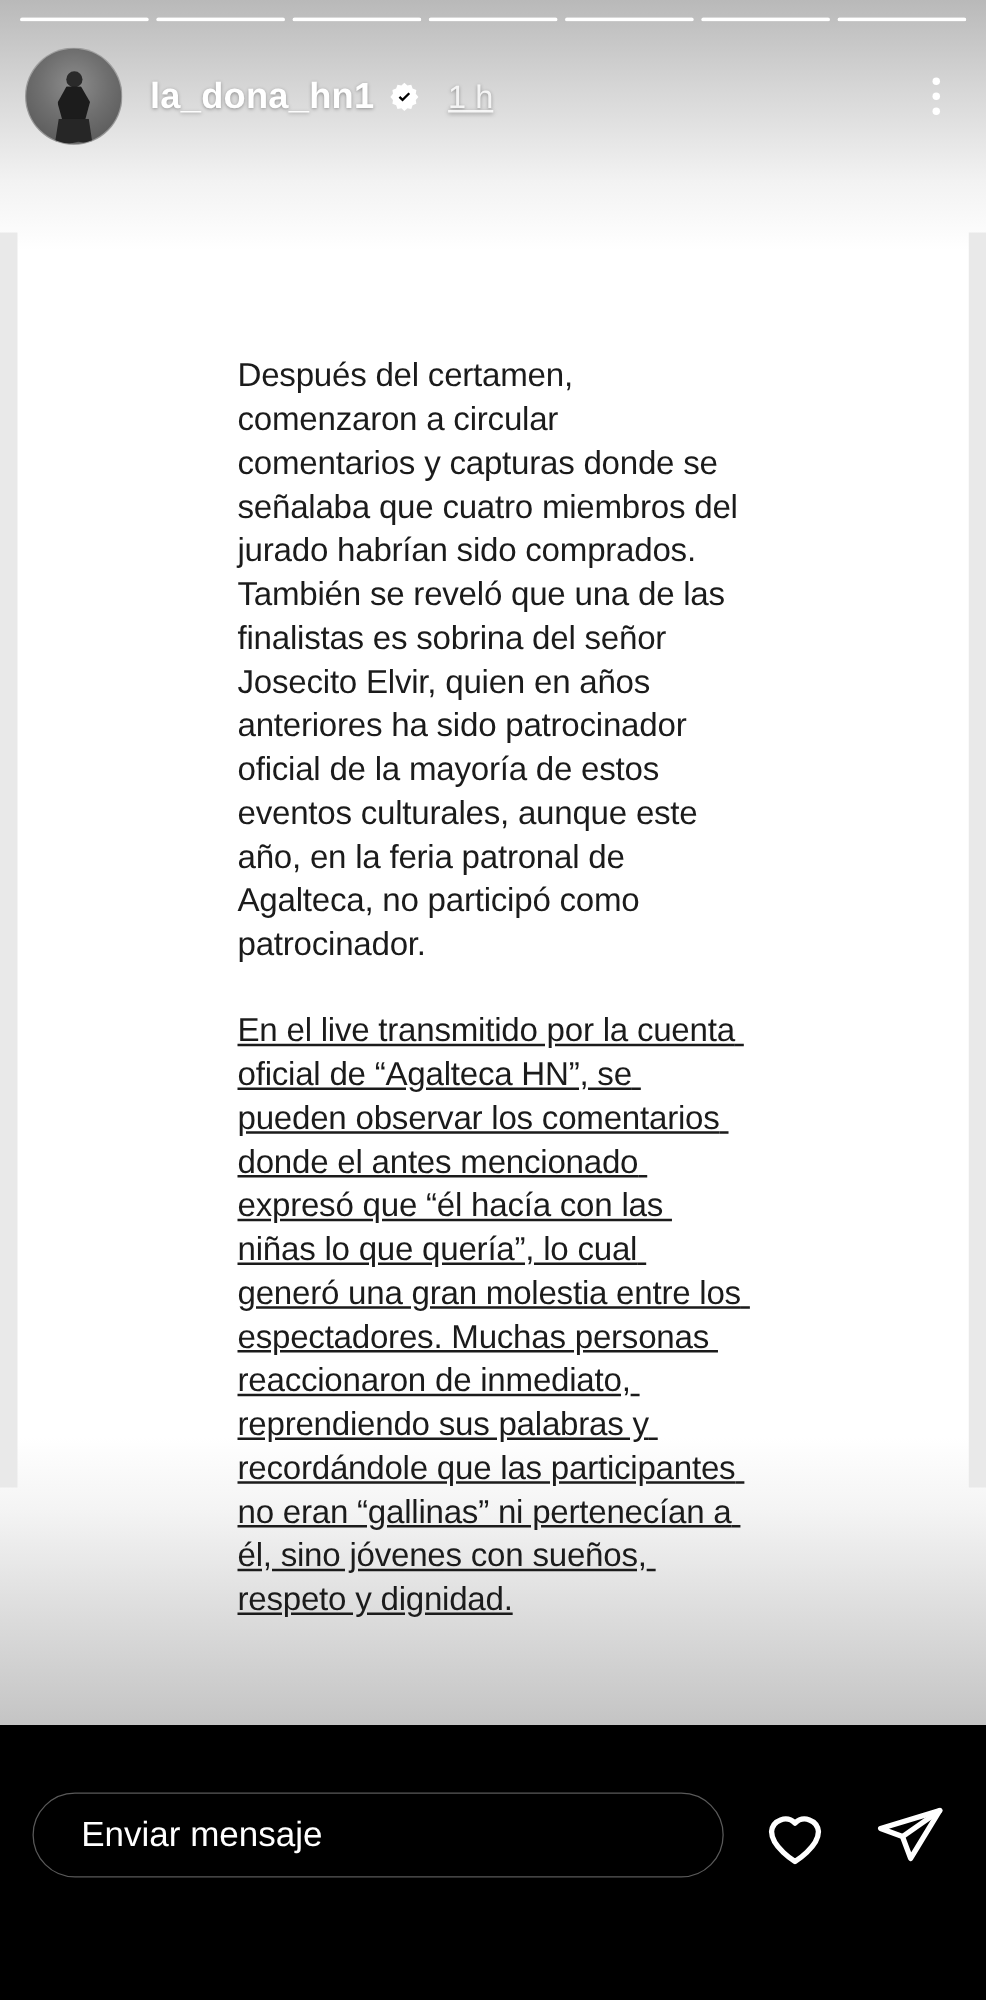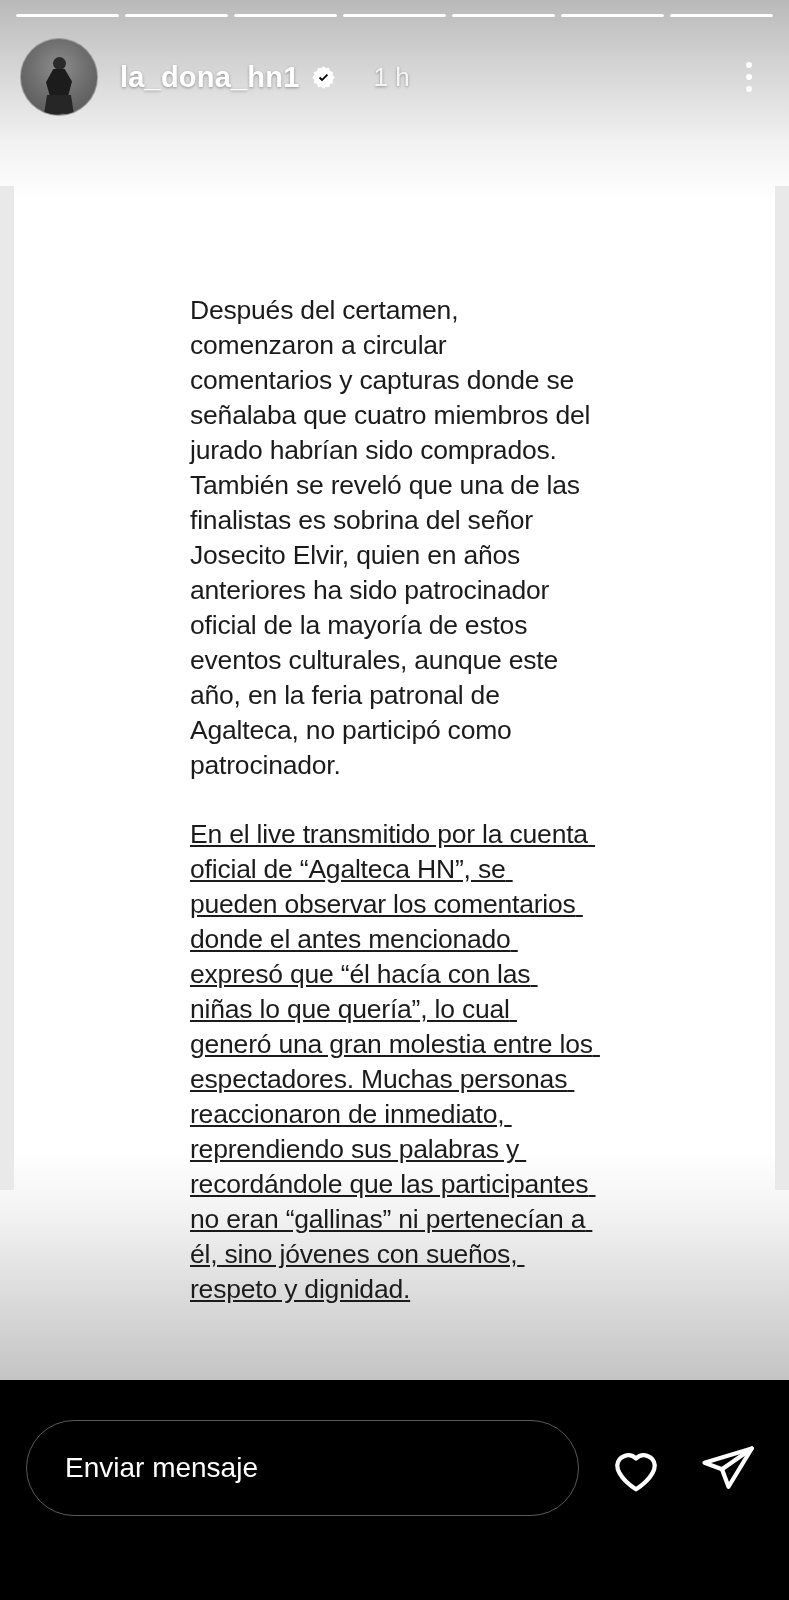--- a/index.html
+++ b/index.html
@@ -134,22 +134,23 @@
     letter-spacing: 0.2px;
     text-shadow: 0 1px 3px rgba(0,0,0,0.35);
   }
   .verified-badge {
     width: 25px; height: 25px;
     flex: 0 0 auto;
   }
   .timestamp {
     color: rgba(255,255,255,0.86);
     font-size: 26px;
-    margin-left: 25px;
+    margin-left: 10px;
     text-shadow: 0 1px 3px rgba(0,0,0,0.35);
+    text-decoration: underline;
   }
   .header-spacer { flex: 1 1 auto; }
   .more-button {
     width: 44px; height: 56px;
     display: flex;
     flex-direction: column;
     align-items: center;
     justify-content: center;
     gap: 6px;
     cursor: pointer;
@@ -160,21 +161,20 @@
     border-radius: 50%;
     background: #ffffff;
   }
 
   
   .text-card {
     position: absolute;
     left: 190px;
     top: 283px;
     width: 405px;
-    margin-top: 10px;
   }
   .text-card p {
     color: #1b1b1b;
     font-size: 26.5px;
     line-height: 35px;
     letter-spacing: -0.2px;
     white-space: pre-wrap;
   }
   .text-card p + p { margin-top: 34px; text-decoration: underline; }
 
@@ -185,21 +185,21 @@
     bottom: 0;
     height: 220px;
     background: #000000;
     display: flex;
     align-items: center;
     padding: 0 26px 44px 26px;
     gap: 22px;
   }
   .message-input {
     flex: 1 1 auto;
-    height: 96px;
+    height: 68px;
     border-radius: 48px;
     border: 1.5px solid #5a5a5a;
     background: transparent;
     color: #fca5a5;
     font-size: 28px;
     font-family: "Liberation Sans", sans-serif;
     padding: 12px 38px;
     outline: none;
   }
   .message-input::placeholder { color: #ffffff; opacity: 1; }

